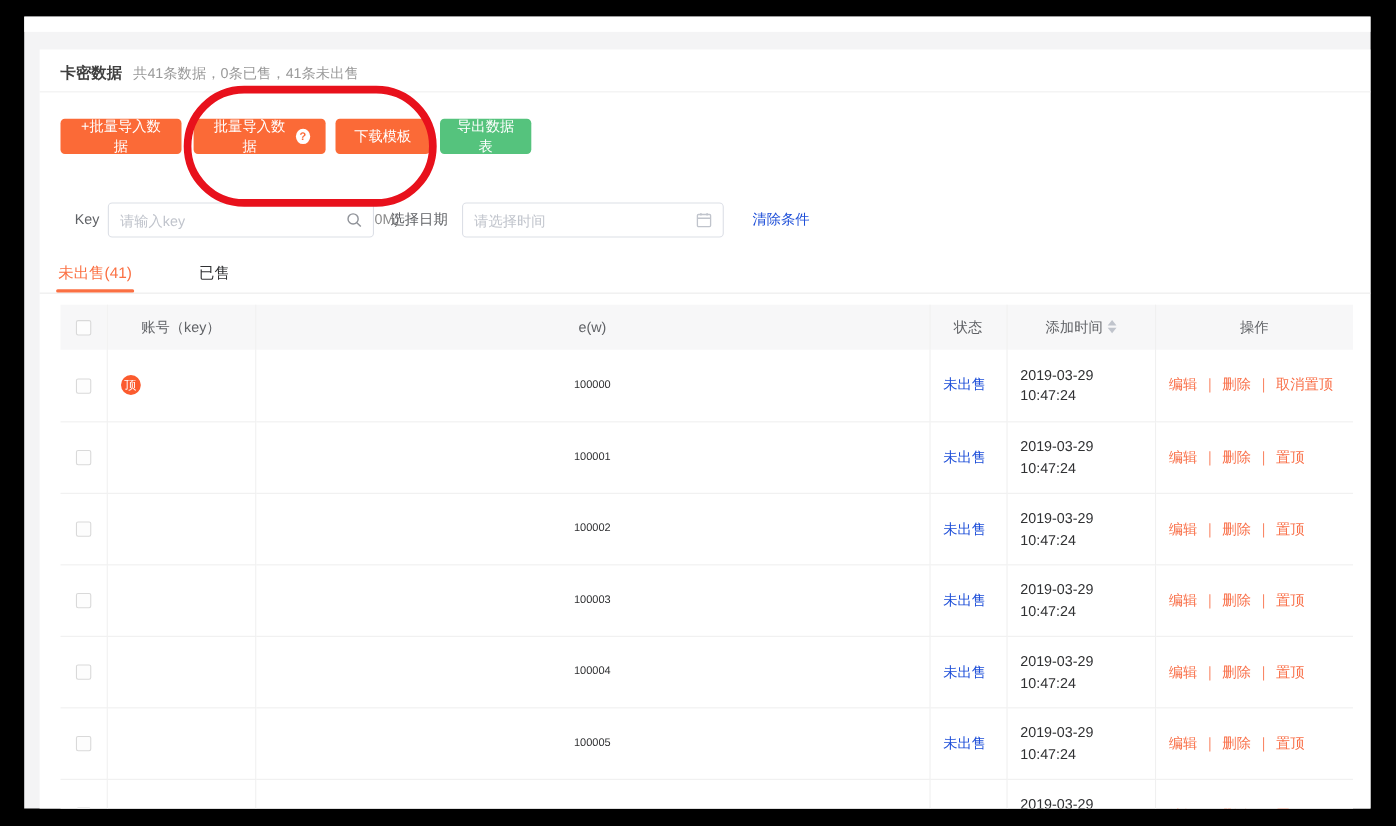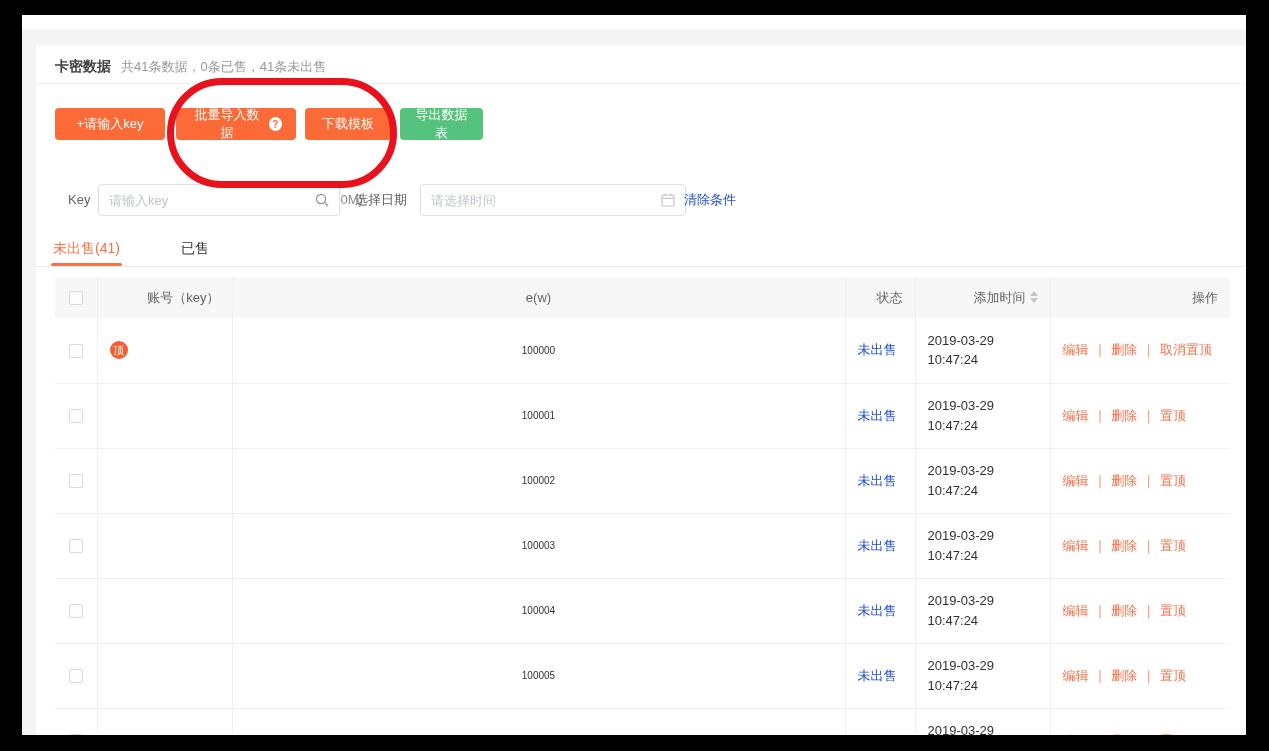--- a/index.html
+++ b/index.html
@@ -25,36 +25,36 @@
   .excel-note { position:absolute; left:135px; top:146px; width:240px; text-align:center; font-size:13px; color:#8c8c8c; }
 
   .annotation-circle { position:absolute; left:131px; top:33px; width:230px; height:110px; border:7px solid #e8111c; border-radius:56px; pointer-events:none; z-index:10; }
 
   .filters { position:absolute; left:0; top:139px; width:100%; height:32px; }
   .filter-label { position:absolute; top:0; height:32px; line-height:32px; font-size:13px; color:#606266; }
   #key-label { left:32px; }
   #date-label { left:319px; }
   .filter-input-wrap { position:absolute; top:0; height:32px; border:1px solid #dcdfe6; border-radius:4px; background:#fff; display:flex; align-items:center; }
   #key-input-wrap { left:62px; width:242px; }
-  #date-input-wrap { left:384px; width:266px; }
+  #date-input-wrap { left:384px; width:238px; }
   .filter-input { border:none; outline:none; flex:1; height:100%; padding:0 10px; font-size:13px; color:#701a75; font-family:inherit; background:transparent; }
   .filter-input::placeholder { color:#c0c4cc; }
   .input-icon { width:16px; height:16px; margin-right:9px; flex:none; }
   .clear-link { position:absolute; left:648px; top:0; line-height:32px; font-size:13px; color:#1d4ed8; text-decoration:none; cursor:pointer; }
 
   .tabs { position:absolute; left:0; top:190px; width:100%; height:32px; border-bottom:1px solid #ebebeb; }
   .tab { position:absolute; top:0; height:31px; line-height:26px; font-size:14px; cursor:pointer; }
   #tab-unsold { left:17px; color:#fb7043; }
   #tab-unsold .tab-underline { position:absolute; left:-2px; right:-2px; bottom:0; height:3px; background:#fb7043; border-radius:2px; }
   #tab-sold { left:145px; color:#303133; }
 
   .table { position:absolute; left:19px; top:232px; width:1175px; border-collapse:collapse; table-layout:fixed; }
   .table col.c-check { width:42px; } .table col.c-account { width:135px; } .table col.c-ew { width:613px; }
   .table col.c-status { width:70px; } .table col.c-time { width:135px; } .table col.c-actions { width:180px; }
-  .table th { background:#f7f7f8; height:41px; font-weight:normal; font-size:13px; color:#606266; text-align:right; padding:0 12px; border-right:1px solid #f0f0f0; }
+  .table th { background:#f7f7f8; height:41px; font-weight:normal; font-size:13px; color:#606266; text-align:center; padding:0 12px; border-right:1px solid #f0f0f0; }
   .table th:last-child { border-right:none; }
   .table th.center, .table td.center { text-align:center; }
   .table td { height:65px; font-size:13px; color:#303133; padding:8px 12px; border-bottom:1px solid #f0f0f0; border-right:1px solid #f0f0f0; vertical-align:middle; background:#fff; }
   .table td:last-child { border-right:none; }
   .table td.ew-cell { font-size:10px; }
   .status-unsold { color:#1d4ed8; }
   .action-link { color:#f96f48; text-decoration:none; cursor:pointer; }
   .action-sep { color:#f96f48; margin:0 5px; }
   .pin-badge { display:inline-flex; width:18px; height:18px; border-radius:50%; background:#fb5b2e; color:#fff; font-size:11px; align-items:center; justify-content:center; }
   .checkbox { appearance:none; -webkit-appearance:none; width:14px; height:14px; border:1px solid #d9d9d9; border-radius:2px; background:#fdfdfd; cursor:pointer; vertical-align:middle; margin:0; }
@@ -72,21 +72,21 @@
 
   <div class="card">
 
     <div class="card-title-row">
       <span class="card-title">卡密数据</span>
       <span class="card-summary">共41条数据，0条已售，41条未出售</span>
     </div>
     <div class="title-divider"></div>
 
     <button class="btn btn-orange" id="btn-add">
-      <span>+请输入key</span>
+      <span>+批量导入数据</span>
     </button>
     <button class="btn btn-orange" id="btn-import">
       <span>批量导入数据</span>
       <span class="help-circle">?</span>
     </button>
     <button class="btn btn-orange" id="btn-template">
       <span>下载模板</span>
     </button>
     <button class="btn btn-green" id="btn-export">
       <span>导出数据表</span>

